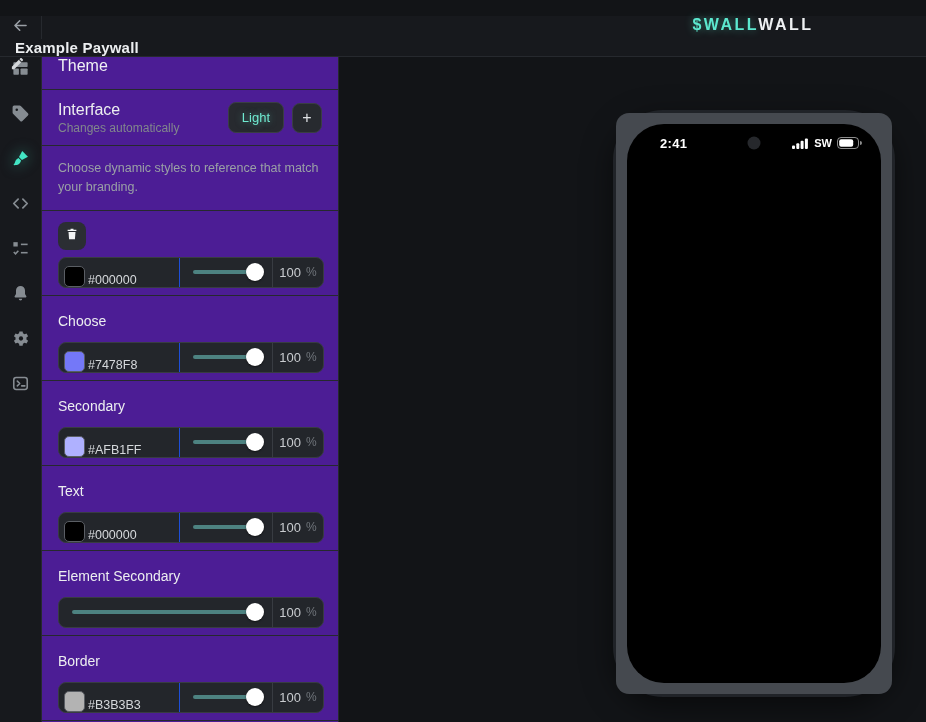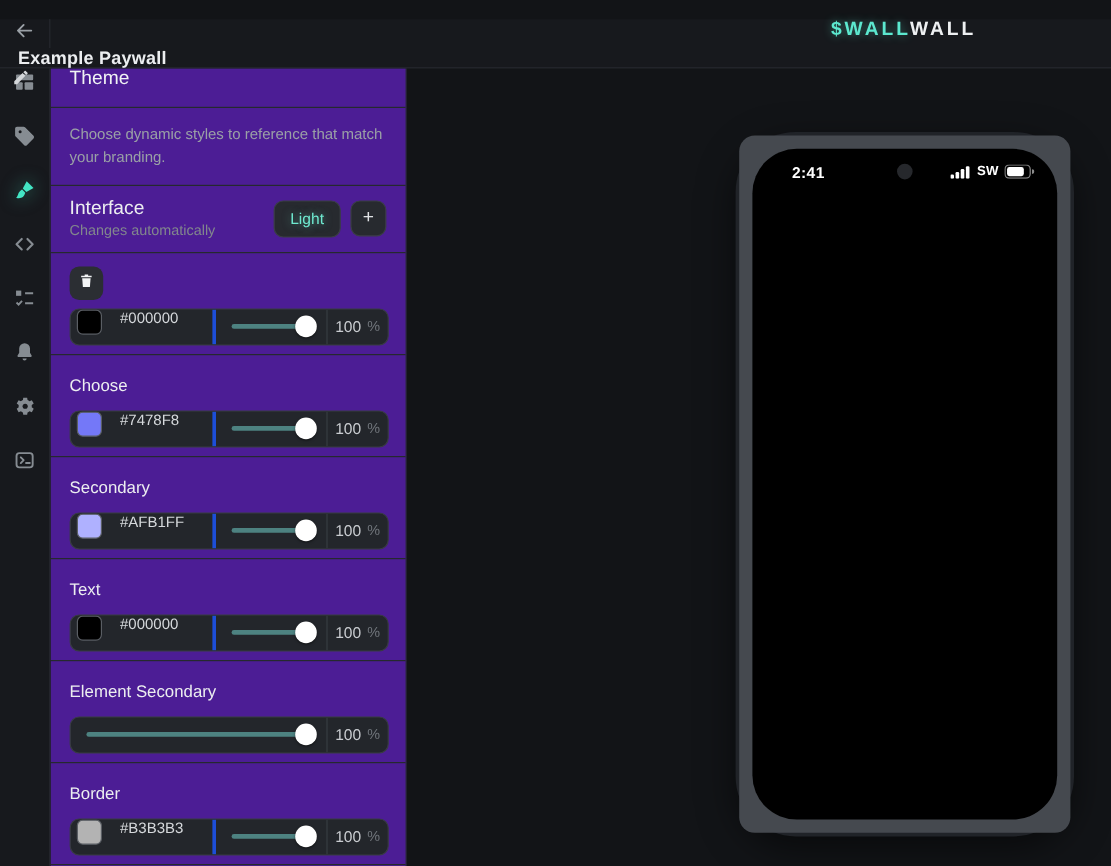--- a/index.html
+++ b/index.html
@@ -72,22 +72,22 @@
   .trash-btn {
     width:28px; height:28px; border-radius:8px; background:#2b2e33; border:none;
     color:#f2f4f5; display:flex; align-items:center; justify-content:center; cursor:pointer;
   }
   .trash-btn svg { width:14px; height:14px; }
   .control-row {
     margin-top:7px; height:31px; display:flex; align-items:stretch;
     background:#23262b; border:1px solid #383c42; border-radius:8px; overflow:hidden;
   }
   .cell-hex {
-    width:121px; display:flex; align-items:flex-start; gap:15px; padding-left:5px;
-    border-right:3px solid #1d4ed8;
+    width:121px; display:flex; align-items:flex-end; gap:3px; padding-left:5px;
+    border-right:1px solid #1d4ed8;
   }
   .swatch {
     width:21px; height:21px; border-radius:5px; border:1px solid #5a5e64; flex:0 0 auto;
   }
   .hex-input {
     width:78px; background:transparent; border:none; outline:none;
     color:#d6d9dc; font-size:12.5px; font-family:"Liberation Sans", sans-serif;
   }
   .cell-slider {
     flex:1; display:flex; align-items:center; padding:0 13px;
@@ -221,30 +221,30 @@
           <rect x="3.5" y="4.5" width="17" height="15" rx="3"></rect>
           <path d="M8 9l3 3-3 3"></path>
           <path d="M13.5 15h4"></path>
         </svg>
     </span>
   </div>
 </div>
 
 <div class="panel">
   <div class="section panel-title">Theme</div>
-  <div class="section panel-desc">Choose dynamic styles to reference that match your branding.</div>
-
   <div class="section interface-row">
     <div class="interface-labels">
       <div class="interface-label">Interface</div>
       <div class="interface-sub">Changes automatically</div>
     </div>
     <button class="pill-btn">Light</button>
     <button class="sq-btn">+</button>
   </div>
+
+  <div class="section panel-desc">Choose dynamic styles to reference that match your branding.</div>
 
   <div class="section color-section">
     <div class="color-label-row">
       <button class="trash-btn">
         <span>
           <svg viewBox="0 0 24 24" fill="currentColor">
               <path d="M9.5 3h5v1.8h5V7H4.5V4.8h5V3z"></path>
               <path d="M6 8.4h12l-1 12.6H7L6 8.4z"></path>
             </svg>
         </span>

